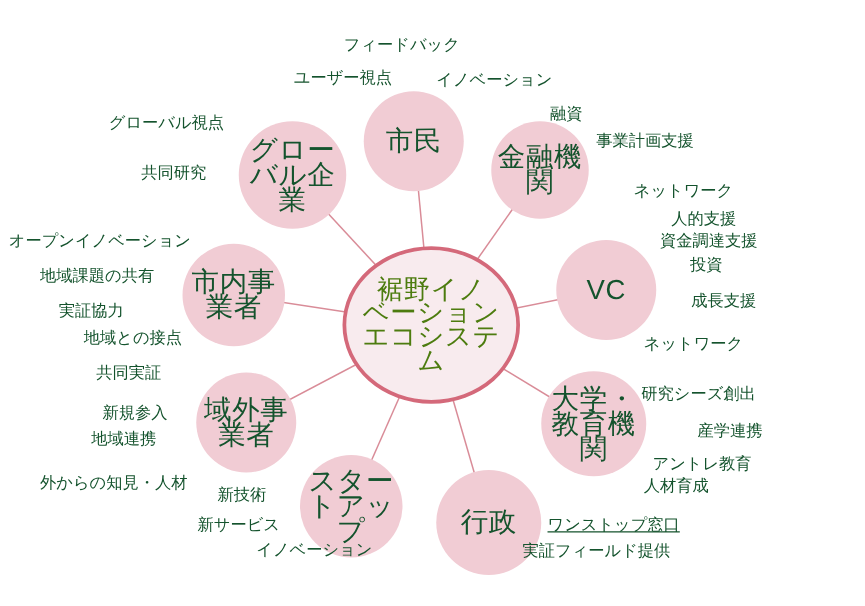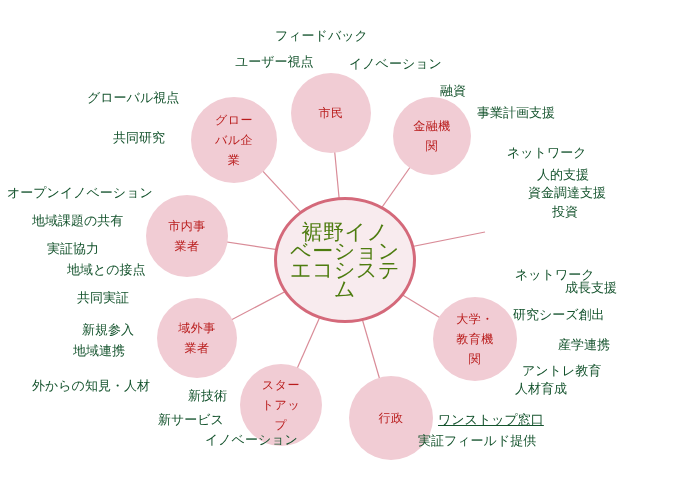--- a/index.html
+++ b/index.html
@@ -23,23 +23,23 @@
   .node {
     position: absolute;
     border-radius: 50%;
     background: #f1ccd4;
     display: flex;
     align-items: center;
     justify-content: center;
     text-align: center;
   }
   .node-label {
-    font-size: 12px;
+    font-size: 22px;
     line-height: 20px;
-    color: #b91c1c;
+    color: #14532d;
     white-space: pre-line;
     letter-spacing: 0.5px;
   }
   .center-node {
     position: absolute;
     left: 274px; top: 197px;
     width: 142px; height: 126px;
     border-radius: 50%;
     background: #f8ebee;
     border: 3px solid #d4697a;
@@ -92,20 +92,23 @@
 ム</span>
   </div>
 
   <div class="node" style="left:291px; top:73px; width:80px; height:80px;">
     <span class="node-label">市民</span>
   </div>
   <div class="node" style="left:393px; top:97px; width:78px; height:78px;">
     <span class="node-label">金融機
 関</span>
   </div>
+  <div class="node" style="left:445px; top:192px; width:80px; height:80px;">
+    <span class="node-label">VC</span>
+  </div>
   <div class="node" style="left:433px; top:297px; width:84px; height:84px;">
     <span class="node-label">大学・
 教育機
 関</span>
   </div>
   <div class="node" style="left:349px; top:376px; width:84px; height:84px;">
     <span class="node-label">行政</span>
   </div>
   <div class="node" style="left:240px; top:364px; width:82px; height:82px;">
     <span class="node-label">スター
@@ -128,31 +131,31 @@
 
   <div class="ann" style="left:275px; top:28px;">フィードバック</div>
   <div class="ann" style="left:235px; top:54px;">ユーザー視点</div>
   <div class="ann" style="left:349px; top:56px;">イノベーション</div>
   <div class="ann" style="left:440px; top:83px;">融資</div>
   <div class="ann" style="left:477px; top:105px;">事業計画支援</div>
   <div class="ann" style="left:507px; top:145px;">ネットワーク</div>
   <div class="ann" style="left:537px; top:167px;">人的支援</div>
   <div class="ann" style="left:528px; top:185px;">資金調達支援</div>
   <div class="ann" style="left:552px; top:204px;">投資</div>
-  <div class="ann" style="left:565px; top:233px;margin-top:47px;">成長支援</div>
+  <div class="ann" style="left:553px; top:233px;">成長支援</div>
   <div class="ann" style="left:515px; top:267px;">ネットワーク</div>
   <div class="ann" style="left:513px; top:307px;">研究シーズ創出</div>
   <div class="ann" style="left:558px; top:337px;">産学連携</div>
   <div class="ann" style="left:522px; top:363px;">アントレ教育</div>
   <div class="ann" style="left:515px; top:381px;">人材育成</div>
   <div class="ann" style="left:438px; top:412px;text-decoration:underline;">ワンストップ窓口</div>
   <div class="ann" style="left:418px; top:433px;">実証フィールド提供</div>
   <div class="ann" style="left:205px; top:432px;">イノベーション</div>
   <div class="ann" style="left:158px; top:412px;">新サービス</div>
-  <div class="ann" style="left:188px; top:388px;">新技術</div>
+  <div class="ann" style="left:174px; top:388px;">新技術</div>
   <div class="ann" style="left:32px; top:378px;text-align:right;">外からの知見・人材</div>
   <div class="ann" style="left:73px; top:343px;">地域連携</div>
   <div class="ann" style="left:82px; top:322px;">新規参入</div>
   <div class="ann" style="left:77px; top:290px;">共同実証</div>
   <div class="ann" style="left:67px; top:262px;">地域との接点</div>
   <div class="ann" style="left:47px; top:241px;">実証協力</div>
   <div class="ann" style="left:32px; top:213px;">地域課題の共有</div>
   <div class="ann" style="left:7px; top:185px;">オープンイノベーション</div>
   <div class="ann" style="left:113px; top:130px;">共同研究</div>
   <div class="ann" style="left:87px; top:90px;">グローバル視点</div>

